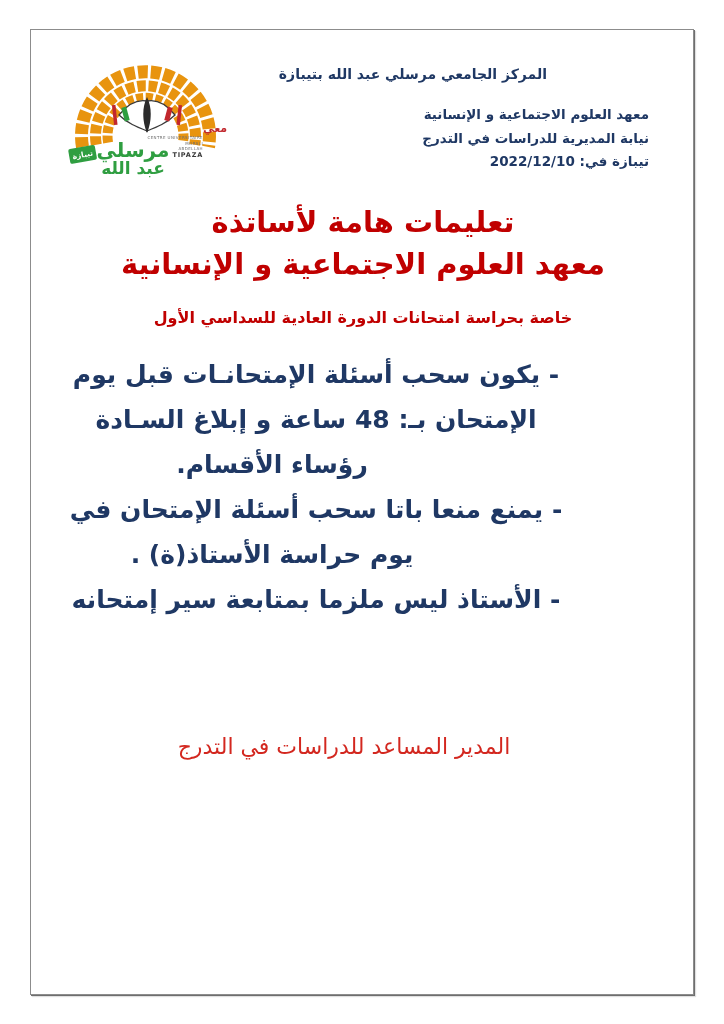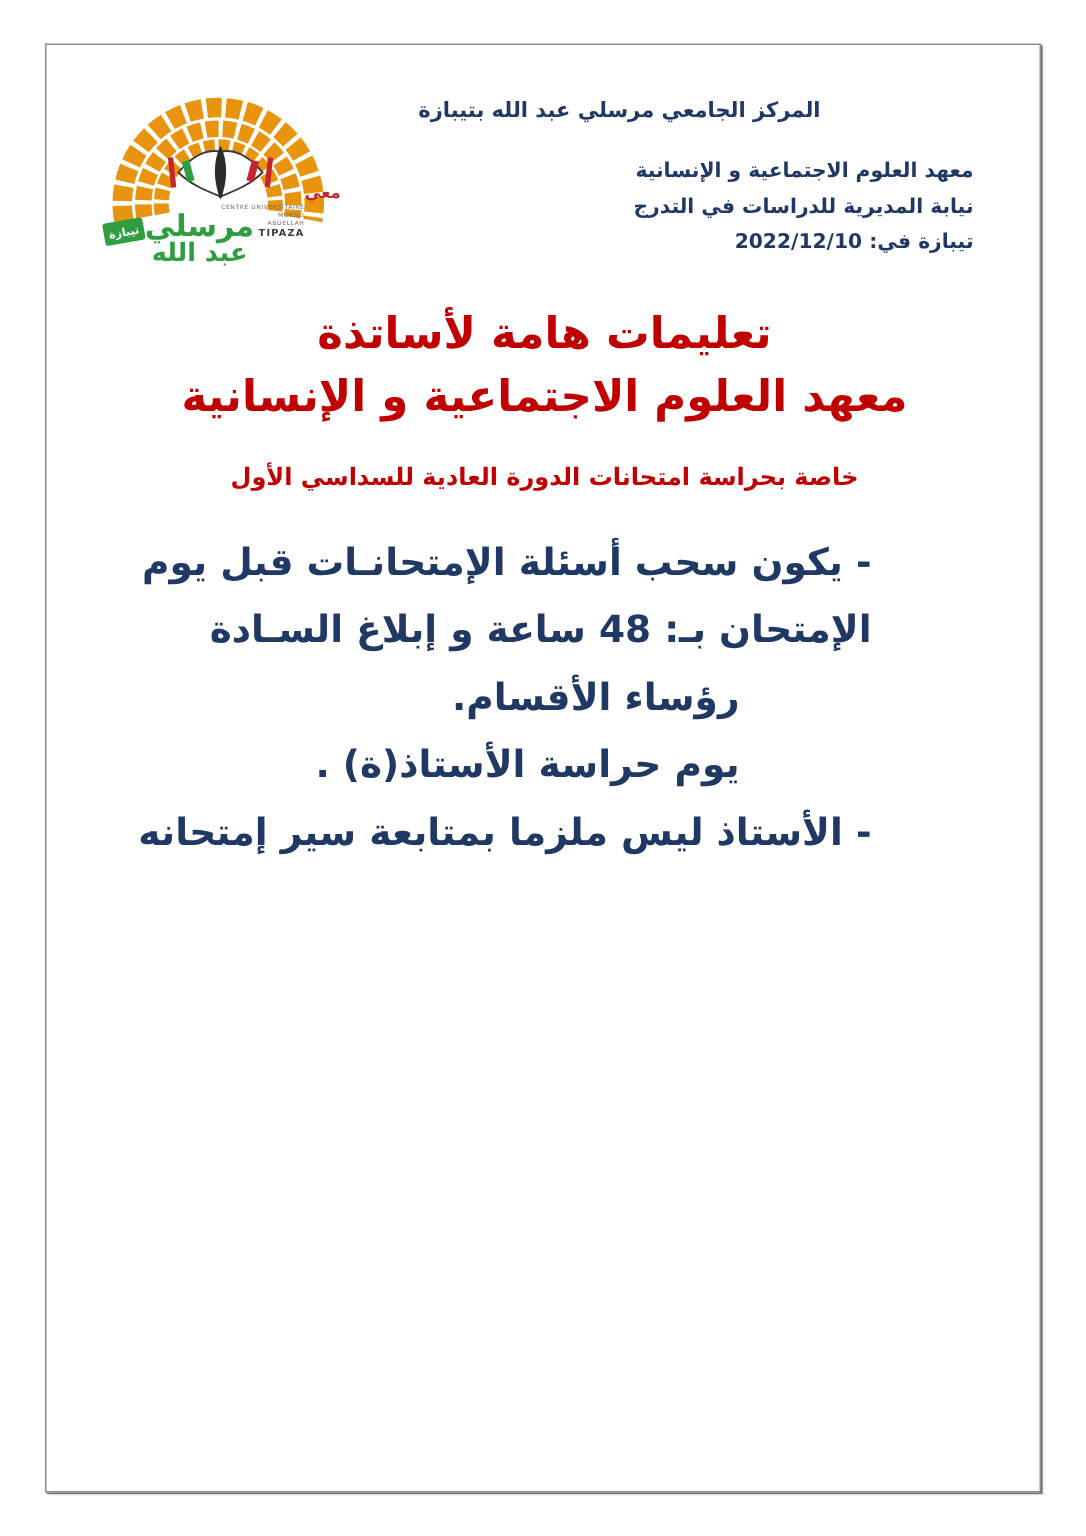--- a/index.html
+++ b/index.html
@@ -34,21 +34,21 @@
   .title-block { top:171px; left:0; width:664px; text-align:center; color:#c00000; }
   .title-l1 { font-size:29px; font-weight:bold; line-height:43px; }
   .title-l2 { font-size:29px; font-weight:bold; line-height:41px; }
   .title-l3 { font-size:16px; font-weight:bold; line-height:30px; margin-top:18px; }
 
   
   .body-block {
     top:322px; right:112px; left:20px; text-align:right;
     color:#1f3864; font-size:25px; font-weight:bold; line-height:45px;
   }
-  .body-line { white-space:nowrap; }
+  .body-line { white-space:nowrap;text-align:center; }
   .ind-sm { }
   .ind-md { margin-right:102px; }
   .ind-lg { margin-right:88px; }
 
   
   .footer-line {
     top:704px; left:0; width:664px; padding-right:38px; text-align:center;
     color:#d3271f; font-size:22px; font-weight:normal; white-space:nowrap;
   }
 </style>
@@ -101,18 +101,20 @@
   <div class="abs rtl title-block">
     <div class="title-l1">تعليمات هامة لأساتذة</div>
     <div class="title-l2">معهد العلوم الاجتماعية و الإنسانية</div>
     <div class="title-l3">خاصة بحراسة امتحانات الدورة العادية للسداسي الأول</div>
   </div>
 
   <div class="abs rtl body-block">
     <div class="body-line">- يكون سحب أسئلة الإمتحانـات قبل يوم</div>
     <div class="body-line ind-sm">الإمتحان بـ: 48 ساعة و إبلاغ السـادة</div>
     <div class="body-line ind-lg">رؤساء الأقسام.</div>
+    <div class="body-line">- يمنع منعا باتا سحب أسئلة الإمتحان في</div>
     <div class="body-line ind-lg">يوم حراسة الأستاذ(ة) .</div>
     <div class="body-line">- الأستاذ ليس ملزما بمتابعة سير إمتحانه</div>
   </div>
 
+  <div class="abs rtl footer-line">المدير المساعد للدراسات في التدرج</div>
 
 </div>
 
 </body></html>

